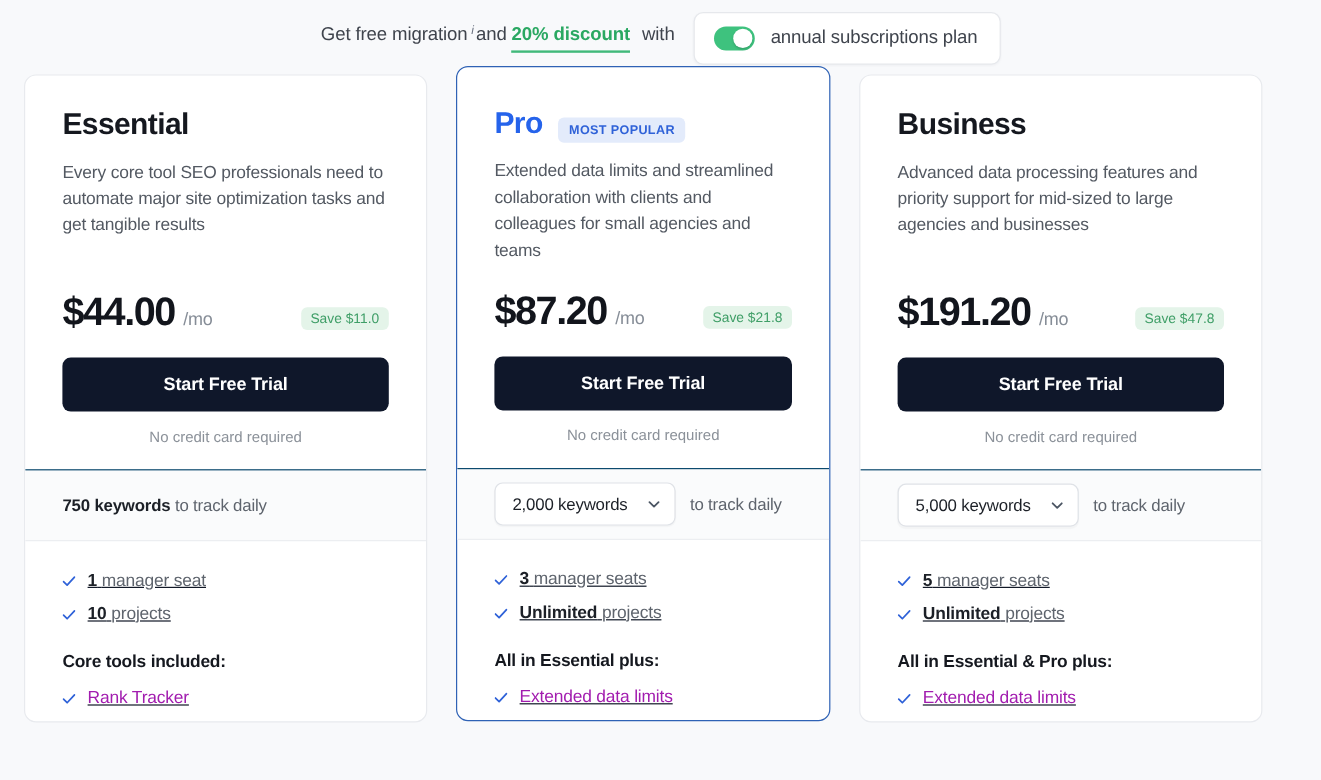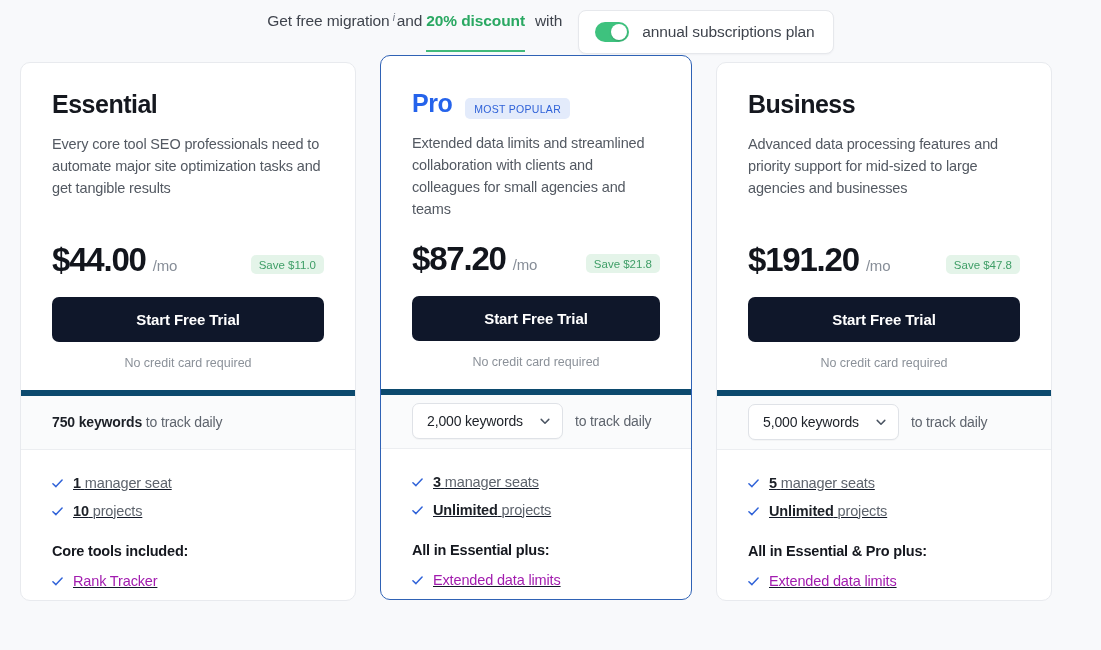--- a/index.html
+++ b/index.html
@@ -46,21 +46,21 @@
     position: relative;
     top: -5px;
     margin-left: 3px;
     margin-right: 2px;
   }
 
   .discount-link {
     font-weight: bold;
     color: #2aa862;
     border-bottom: 2px solid #41b97a;
-    padding-bottom: 20px;
+    padding-bottom: 4px;
     margin: 0 5px 0 4px;
     cursor: pointer;
   }
 
   .with-word { margin-left: 5px; }
 
   .toggle-box {
     margin-left: 16px;
     height: 44px;
     background: #ffffff;
@@ -141,21 +141,21 @@
     letter-spacing: -0.5px;
     color: #15181f;
     line-height: 1.1;
   }
   .plan-name.accent { color: #2563eb; }
 
   .badge-popular {
     background: #e3ebfb;
     color: #2f62d8;
     font-size: 10.5px;
-    font-weight: normal;
+    font-weight: bold;
     letter-spacing: 0.3px;
     padding: 5px 9px 4px 9px;
     border-radius: 5px;
     white-space: nowrap;
     position: relative;
     top: 1px;
   }
 
   .plan-desc {
     font-size: 14.5px;
@@ -218,21 +218,21 @@
   .no-card-note {
     text-align: center;
     font-size: 12.5px;
     color: #8b9199;
     margin-top: 14px;
     padding-bottom: 20px;
   }
 
   
   .kw-band {
-    border-top: 6px solid #0c4a6e;
+    border-top: 1px solid #0c4a6e;
     border-bottom: 1px solid #eceef1;
     background: #fafbfc;
     height: 60px;
     display: flex;
     align-items: center;
     padding: 0 31px;
     gap: 12px;
   }
 
   .kw-static { font-size: 14px; letter-spacing: -0.15px; }

